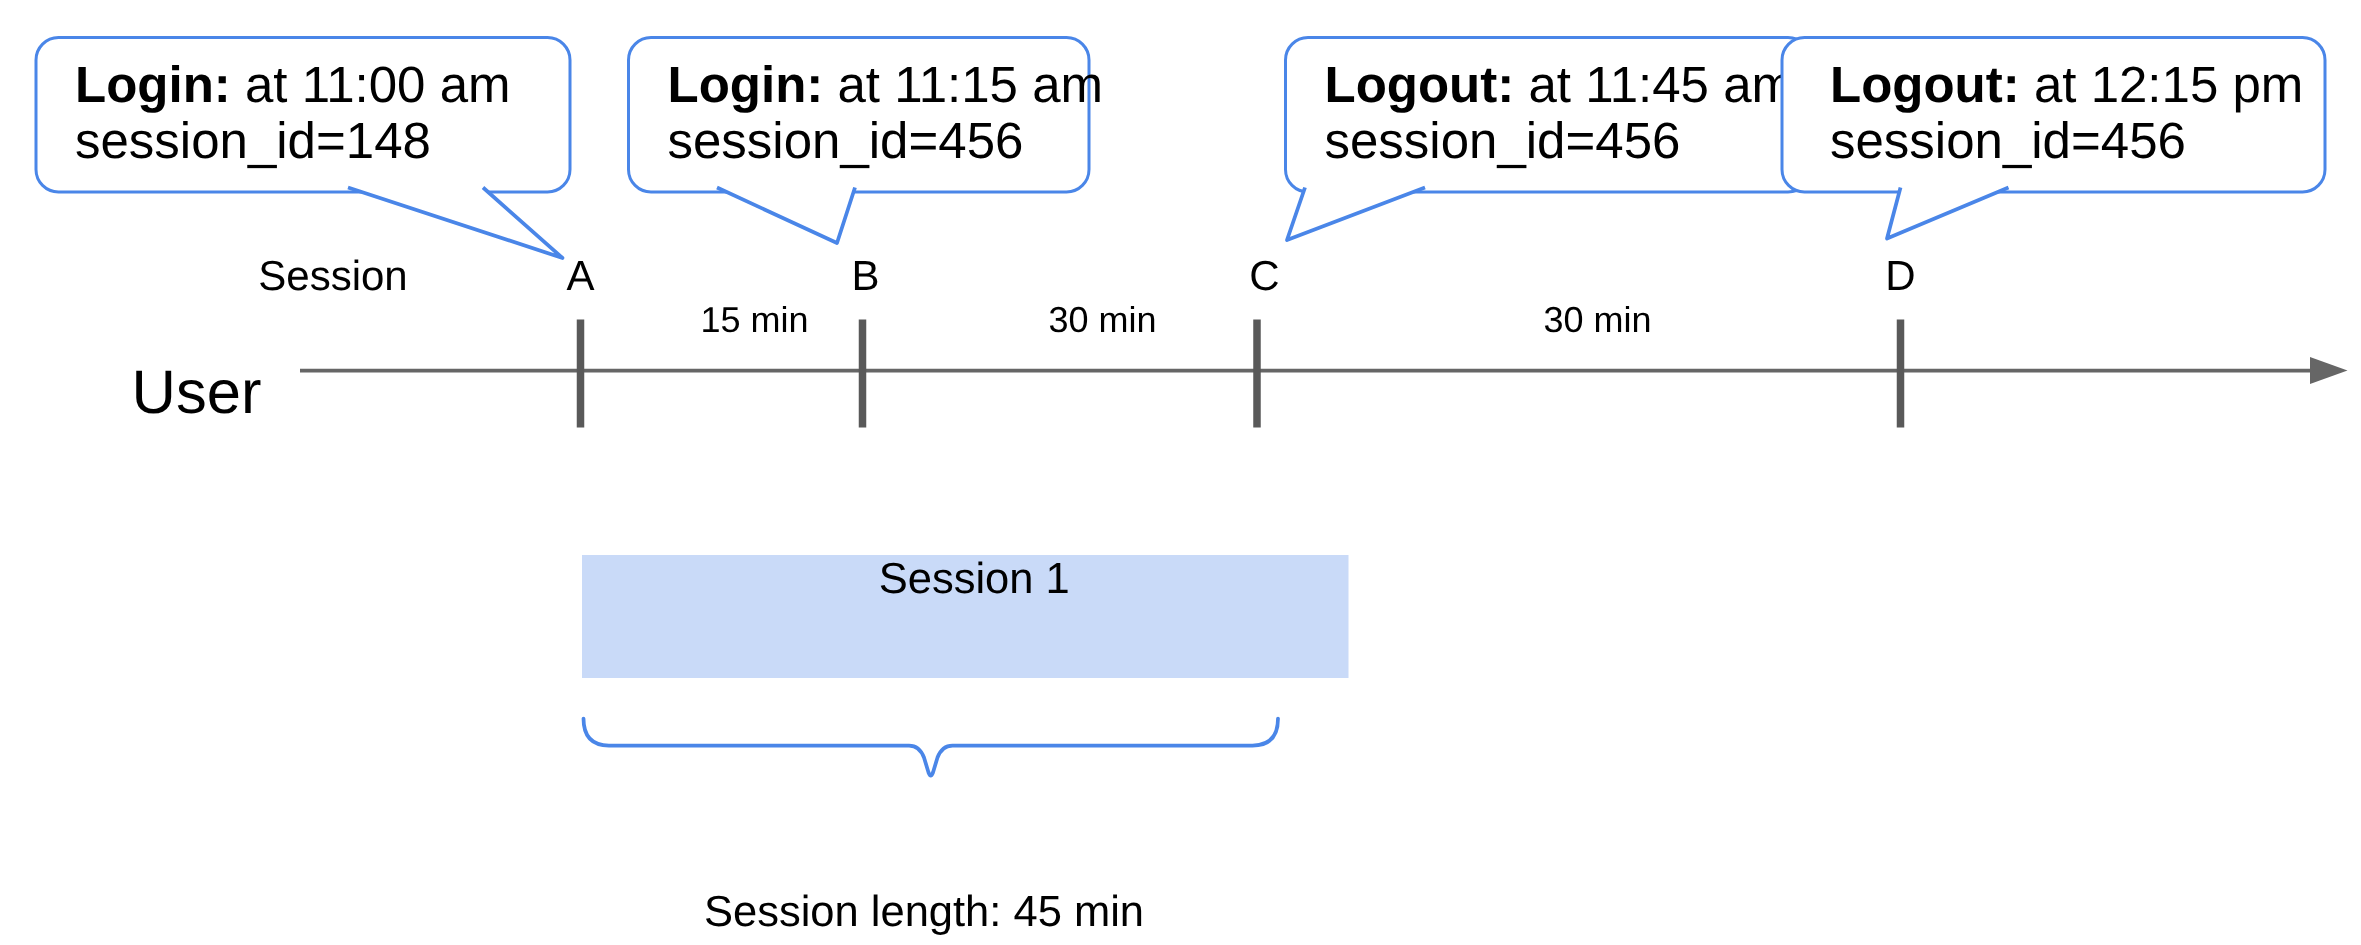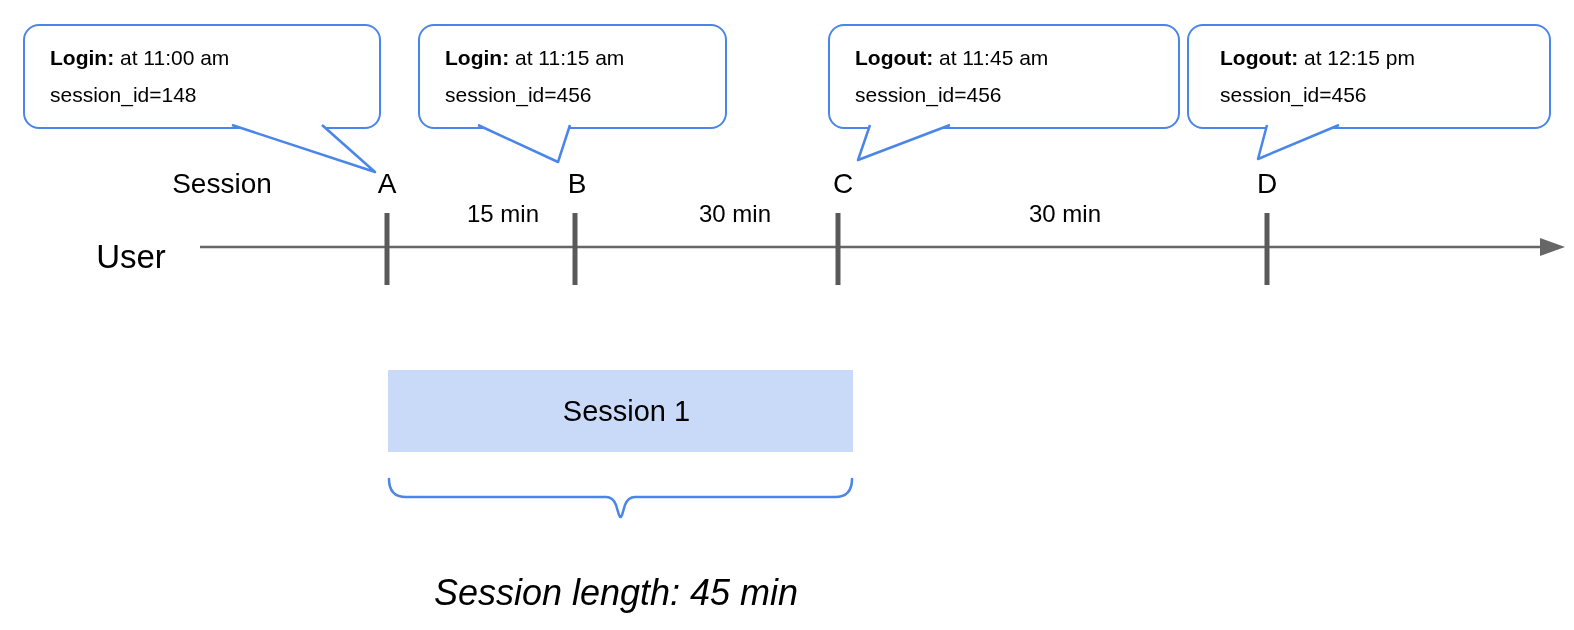--- a/index.html
+++ b/index.html
@@ -17,68 +17,67 @@
   }
   
   .bubble {
     position: absolute;
     top: 24px;
     height: 105px;
     border: 2.5px solid #4a86e8;
     border-radius: 16px;
     background: #ffffff;
     padding: 13px 10px 0 25px;
-    font-size: 21px;
+    font-size: 34px;
     line-height: 37px;
     white-space: nowrap;
     z-index: 1;
   }
   .bubble b { font-weight: bold; }
   .b1 { left: 23px;   width: 358px; }
   .b2 { left: 418px;  width: 309px; }
-  .b3 { left: 828px;  width: 352px; }
+  .b3 { left: 856px;  width: 352px; }
   .b4 { left: 1187px; width: 364px; padding-left: 31px; }
 
   
   svg.lines {
     position: absolute;
     left: 0; top: 0;
     width: 1574px; height: 630px;
     z-index: 2;
   }
 
   
   .lbl {
     position: absolute;
     transform: translateX(-50%);
     white-space: nowrap;
     z-index: 3;
   }
   .row-label   { top: 168px; font-size: 28px; }
-  .user-label  { top: 238px; font-size: 33px; }
+  .user-label  { top: 238px; font-size: 41px; }
   .interval    { top: 200px; font-size: 24px; margin-left: 25px; }
 
   
   .session-box {
     position: absolute;
     left: 388px; top: 370px;
-    width: 465px; height: 82px;
+    width: 511px; height: 82px;
     background: #c9daf8;
     display: flex;
-    align-items: center;
+    align-items: flex-start;
     justify-content: center;
     font-size: 29px;
     z-index: 1;
     padding-left: 12px;
   }
   .caption {
     position: absolute;
-    top: 572px;
-    font-size: 36px;
-    font-style: italic;
+    top: 592px;
+    font-size: 29px;
   }
 </style>
 </head>
 <body>
 
 <div class="stage">
 
   <div class="bubble b1">
     <div><b>Login:</b> <span>at 11:00 am</span></div>
     <div>session_id=148</div>

